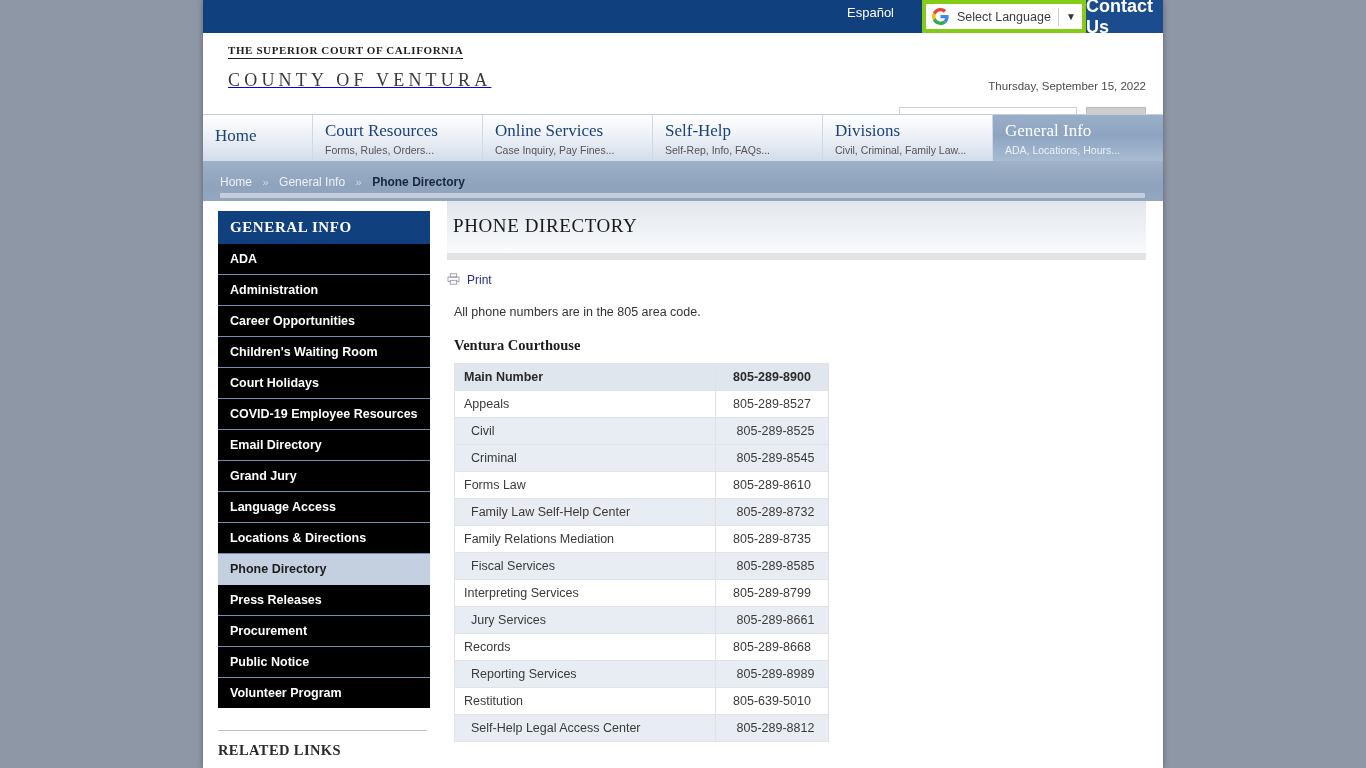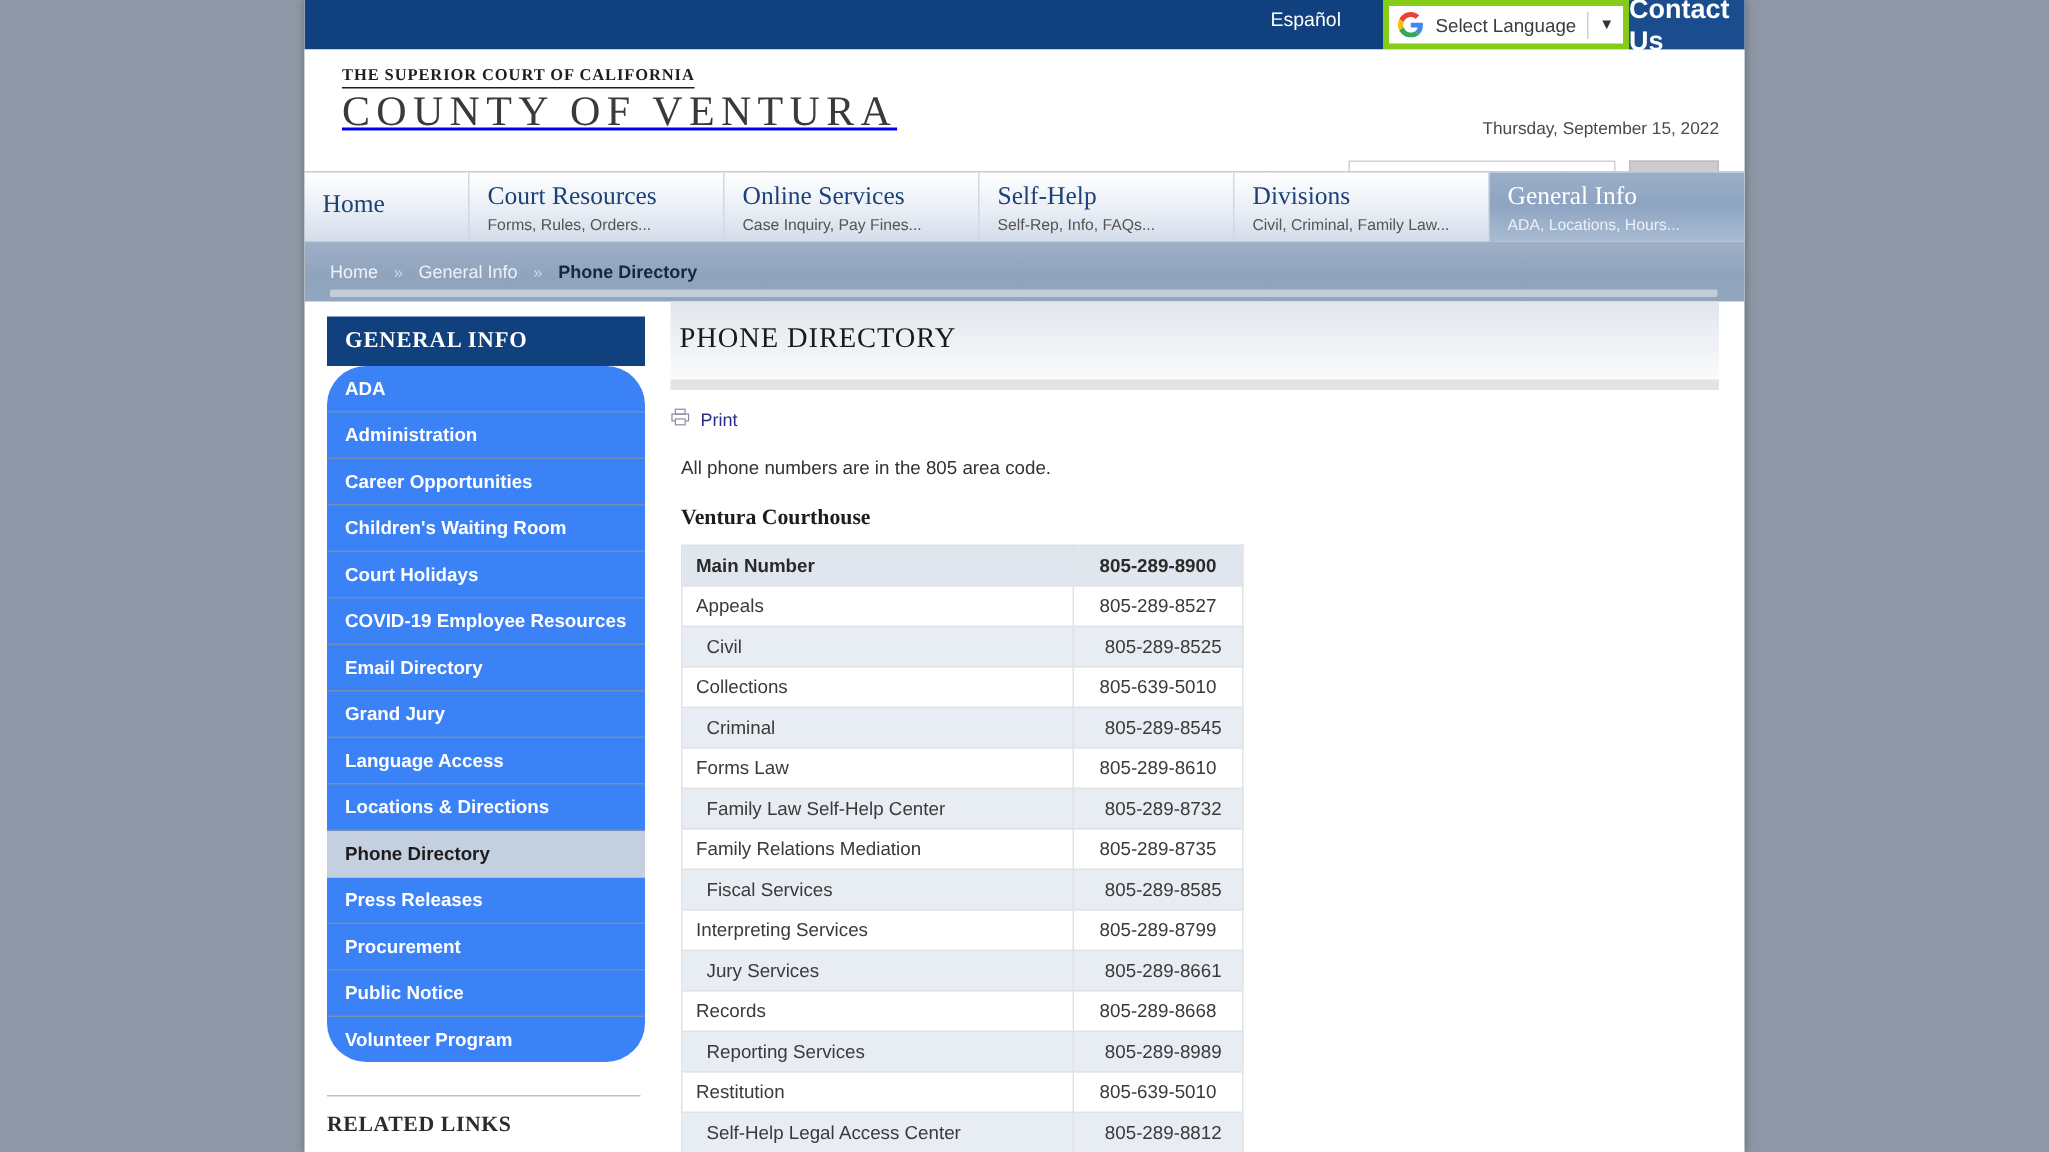--- a/index.html
+++ b/index.html
@@ -69,24 +69,24 @@
     font-size: 11px;
     font-weight: bold;
     letter-spacing: 0.6px;
     color: #1d1d1d;
     border-bottom: 1.5px solid #1d1d1d;
     padding-bottom: 2px;
     display: inline-block;
   }
   .logo-line2 {
     font-family: "Liberation Serif", serif;
-    font-size: 28px;
+    font-size: 18px;
     letter-spacing: 4.2px;
     color: #3a3a3a;
-    margin-top: 0;
+    margin-top: 11px;
   }
   .todaydate {
     position: absolute; right: 17px; top: 47px;
     font-size: 11.5px; color: #4a4a4a;
   }
   .searchwrap {
     position: absolute; right: 17px; top: 74px;
     display: flex; align-items: flex-start;
   }
   .searchbox {
@@ -170,21 +170,21 @@
   
   .sidebar { width: 227px; padding-left: 15px; padding-top: 10px; }
   .side-head {
     background: #10407d;
     color: #ffffff;
     font-family: "Liberation Serif", serif;
     font-size: 15px; font-weight: bold;
     letter-spacing: 0.6px;
     padding: 8px 0 8px 12px;
   }
-  .side-menu { background: #3b82f6; border-radius: 26px; }
+  .side-menu { background: #000000; }
   .side-item {
     display: block;
     padding: 8px 10px 8px 12px;
     color: #ffffff;
     font-size: 12.5px; font-weight: bold;
     text-decoration: none;
     border-bottom: 1px solid #7390b4;
     line-height: 14px;
   }
   .side-item:last-child { border-bottom: none; }
@@ -394,24 +394,20 @@
             <td class="num">805-289-8900</td>
           </tr>
           <tr>
             <td>Appeals</td>
             <td class="num">805-289-8527</td>
           </tr>
           <tr class="alt">
             <td>Civil</td>
             <td class="num">805-289-8525</td>
           </tr>
-          <tr>
-            <td>Collections</td>
-            <td class="num">805-639-5010</td>
-          </tr>
           <tr class="alt">
             <td>Criminal</td>
             <td class="num">805-289-8545</td>
           </tr>
           <tr>
             <td>Forms Law</td>
             <td class="num">805-289-8610</td>
           </tr>
           <tr class="alt">
             <td>Family Law Self-Help Center</td>

